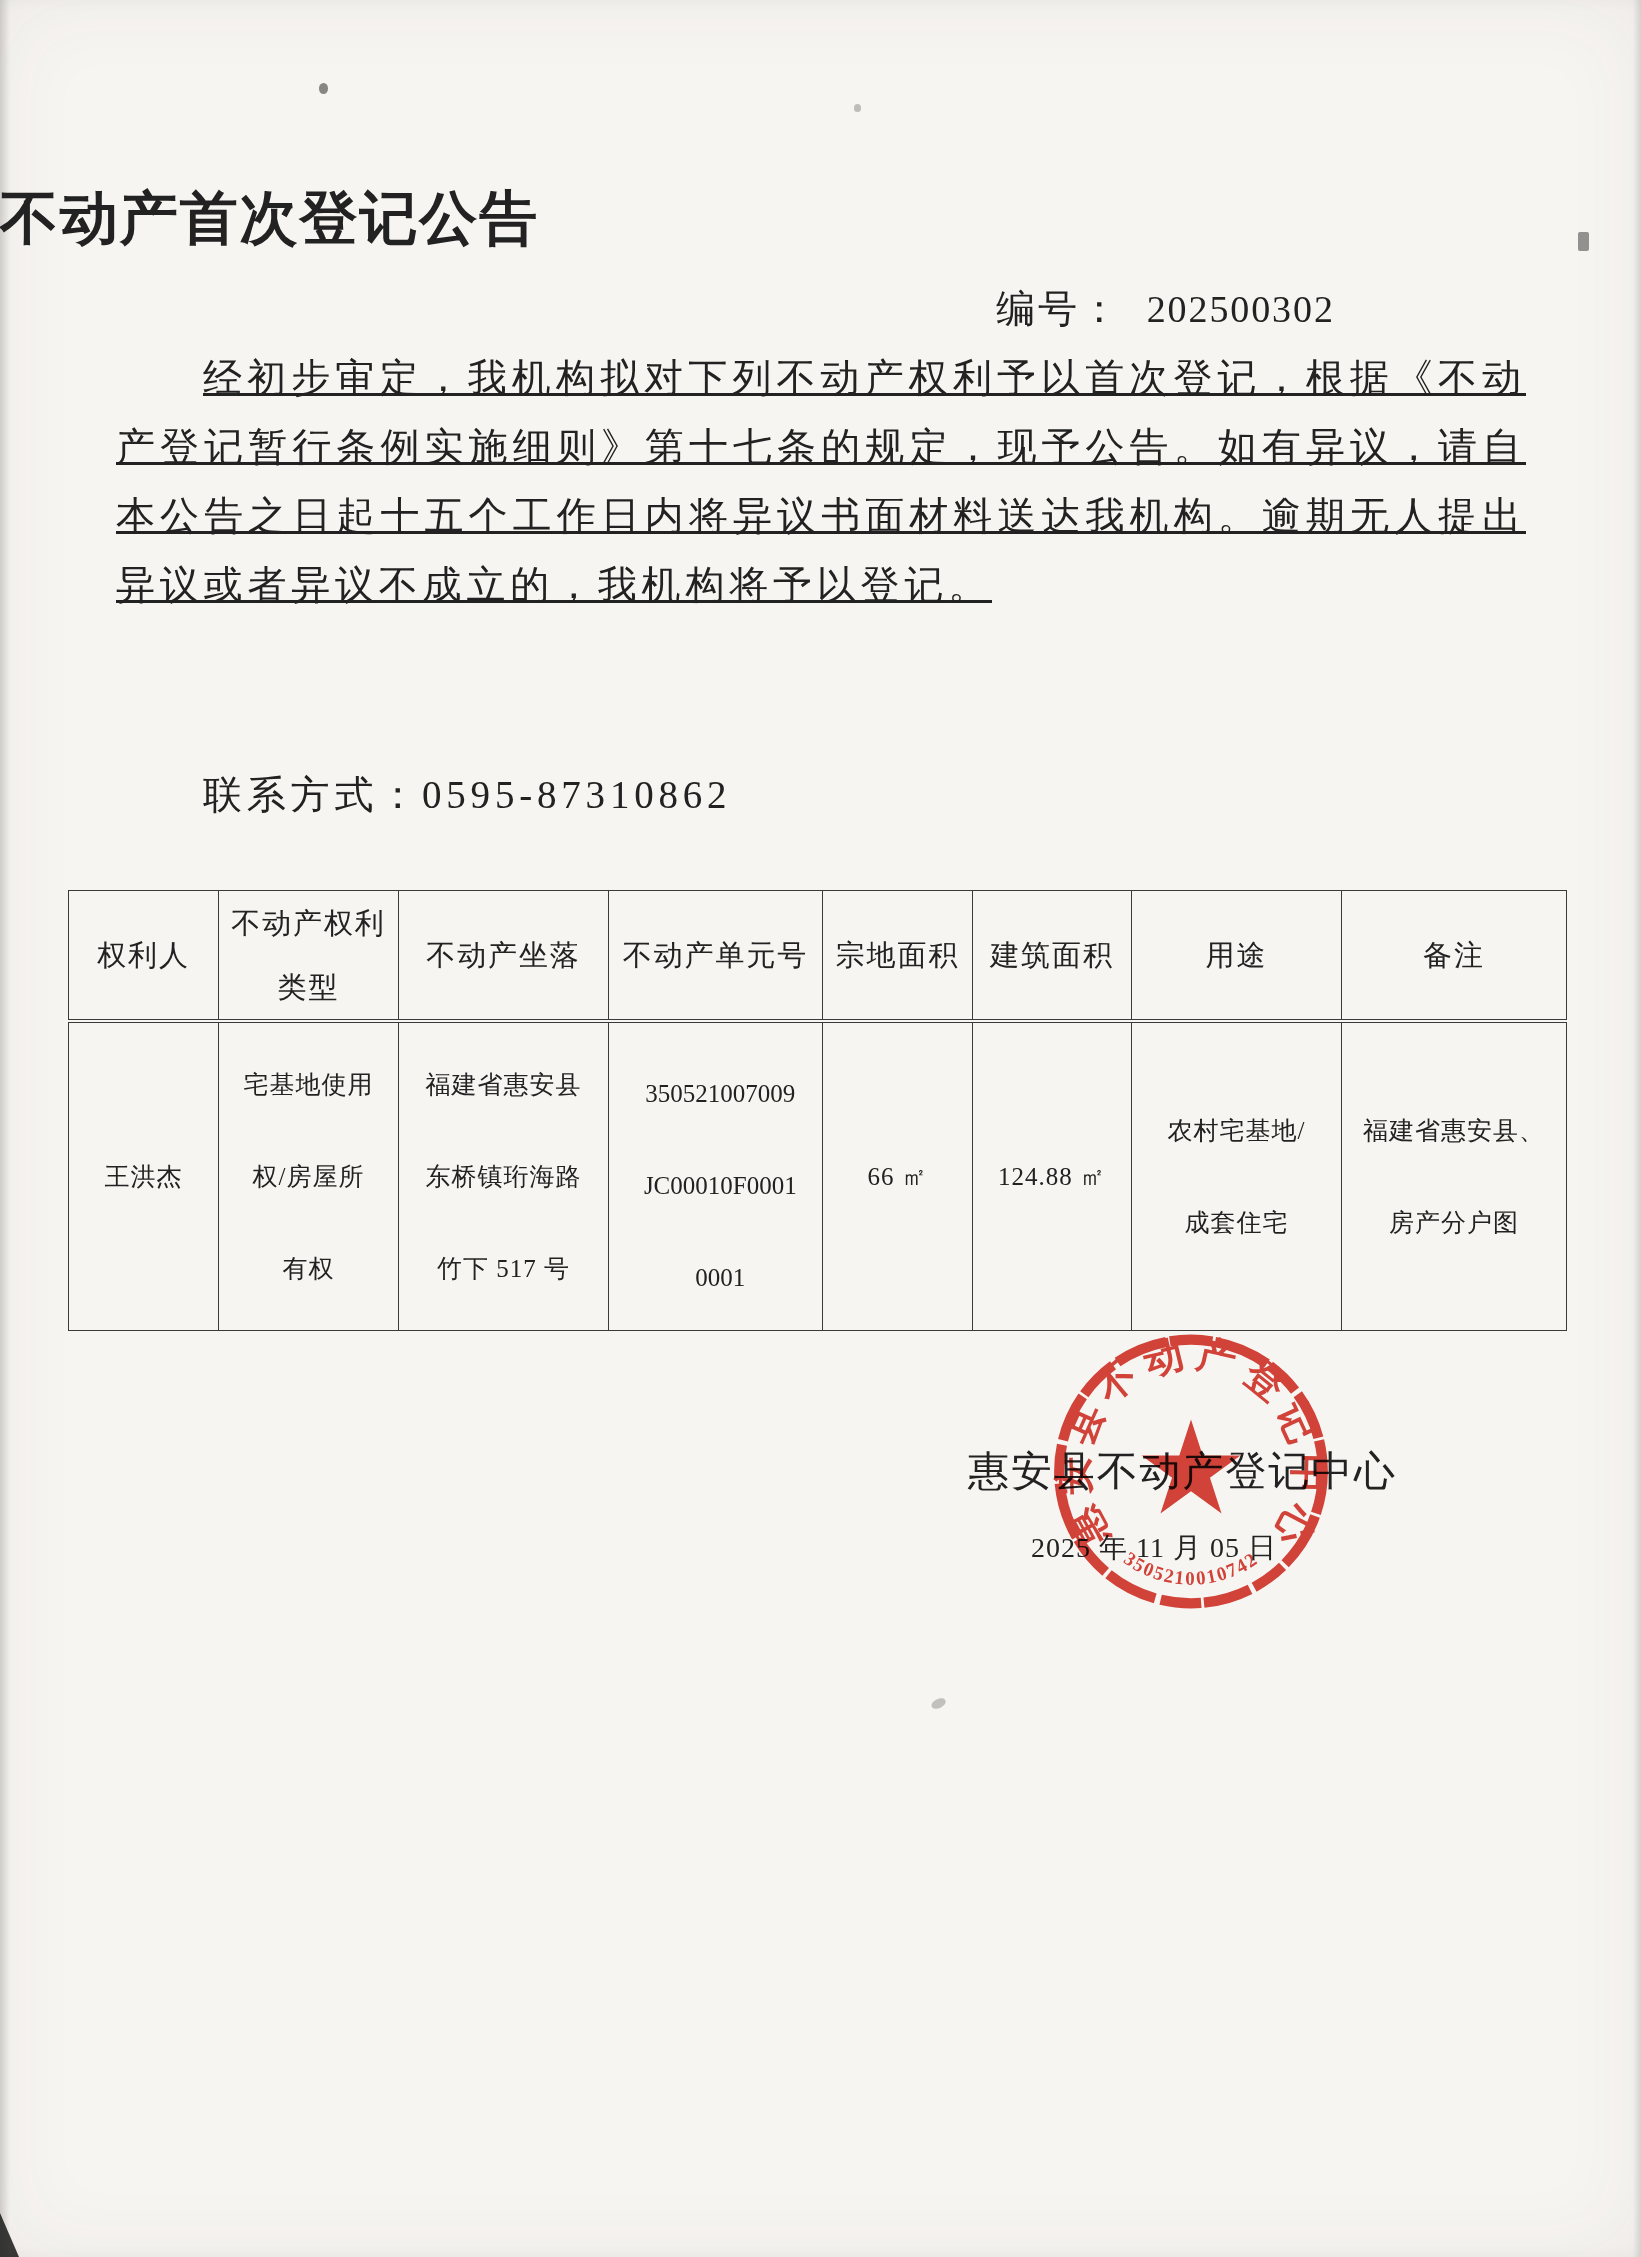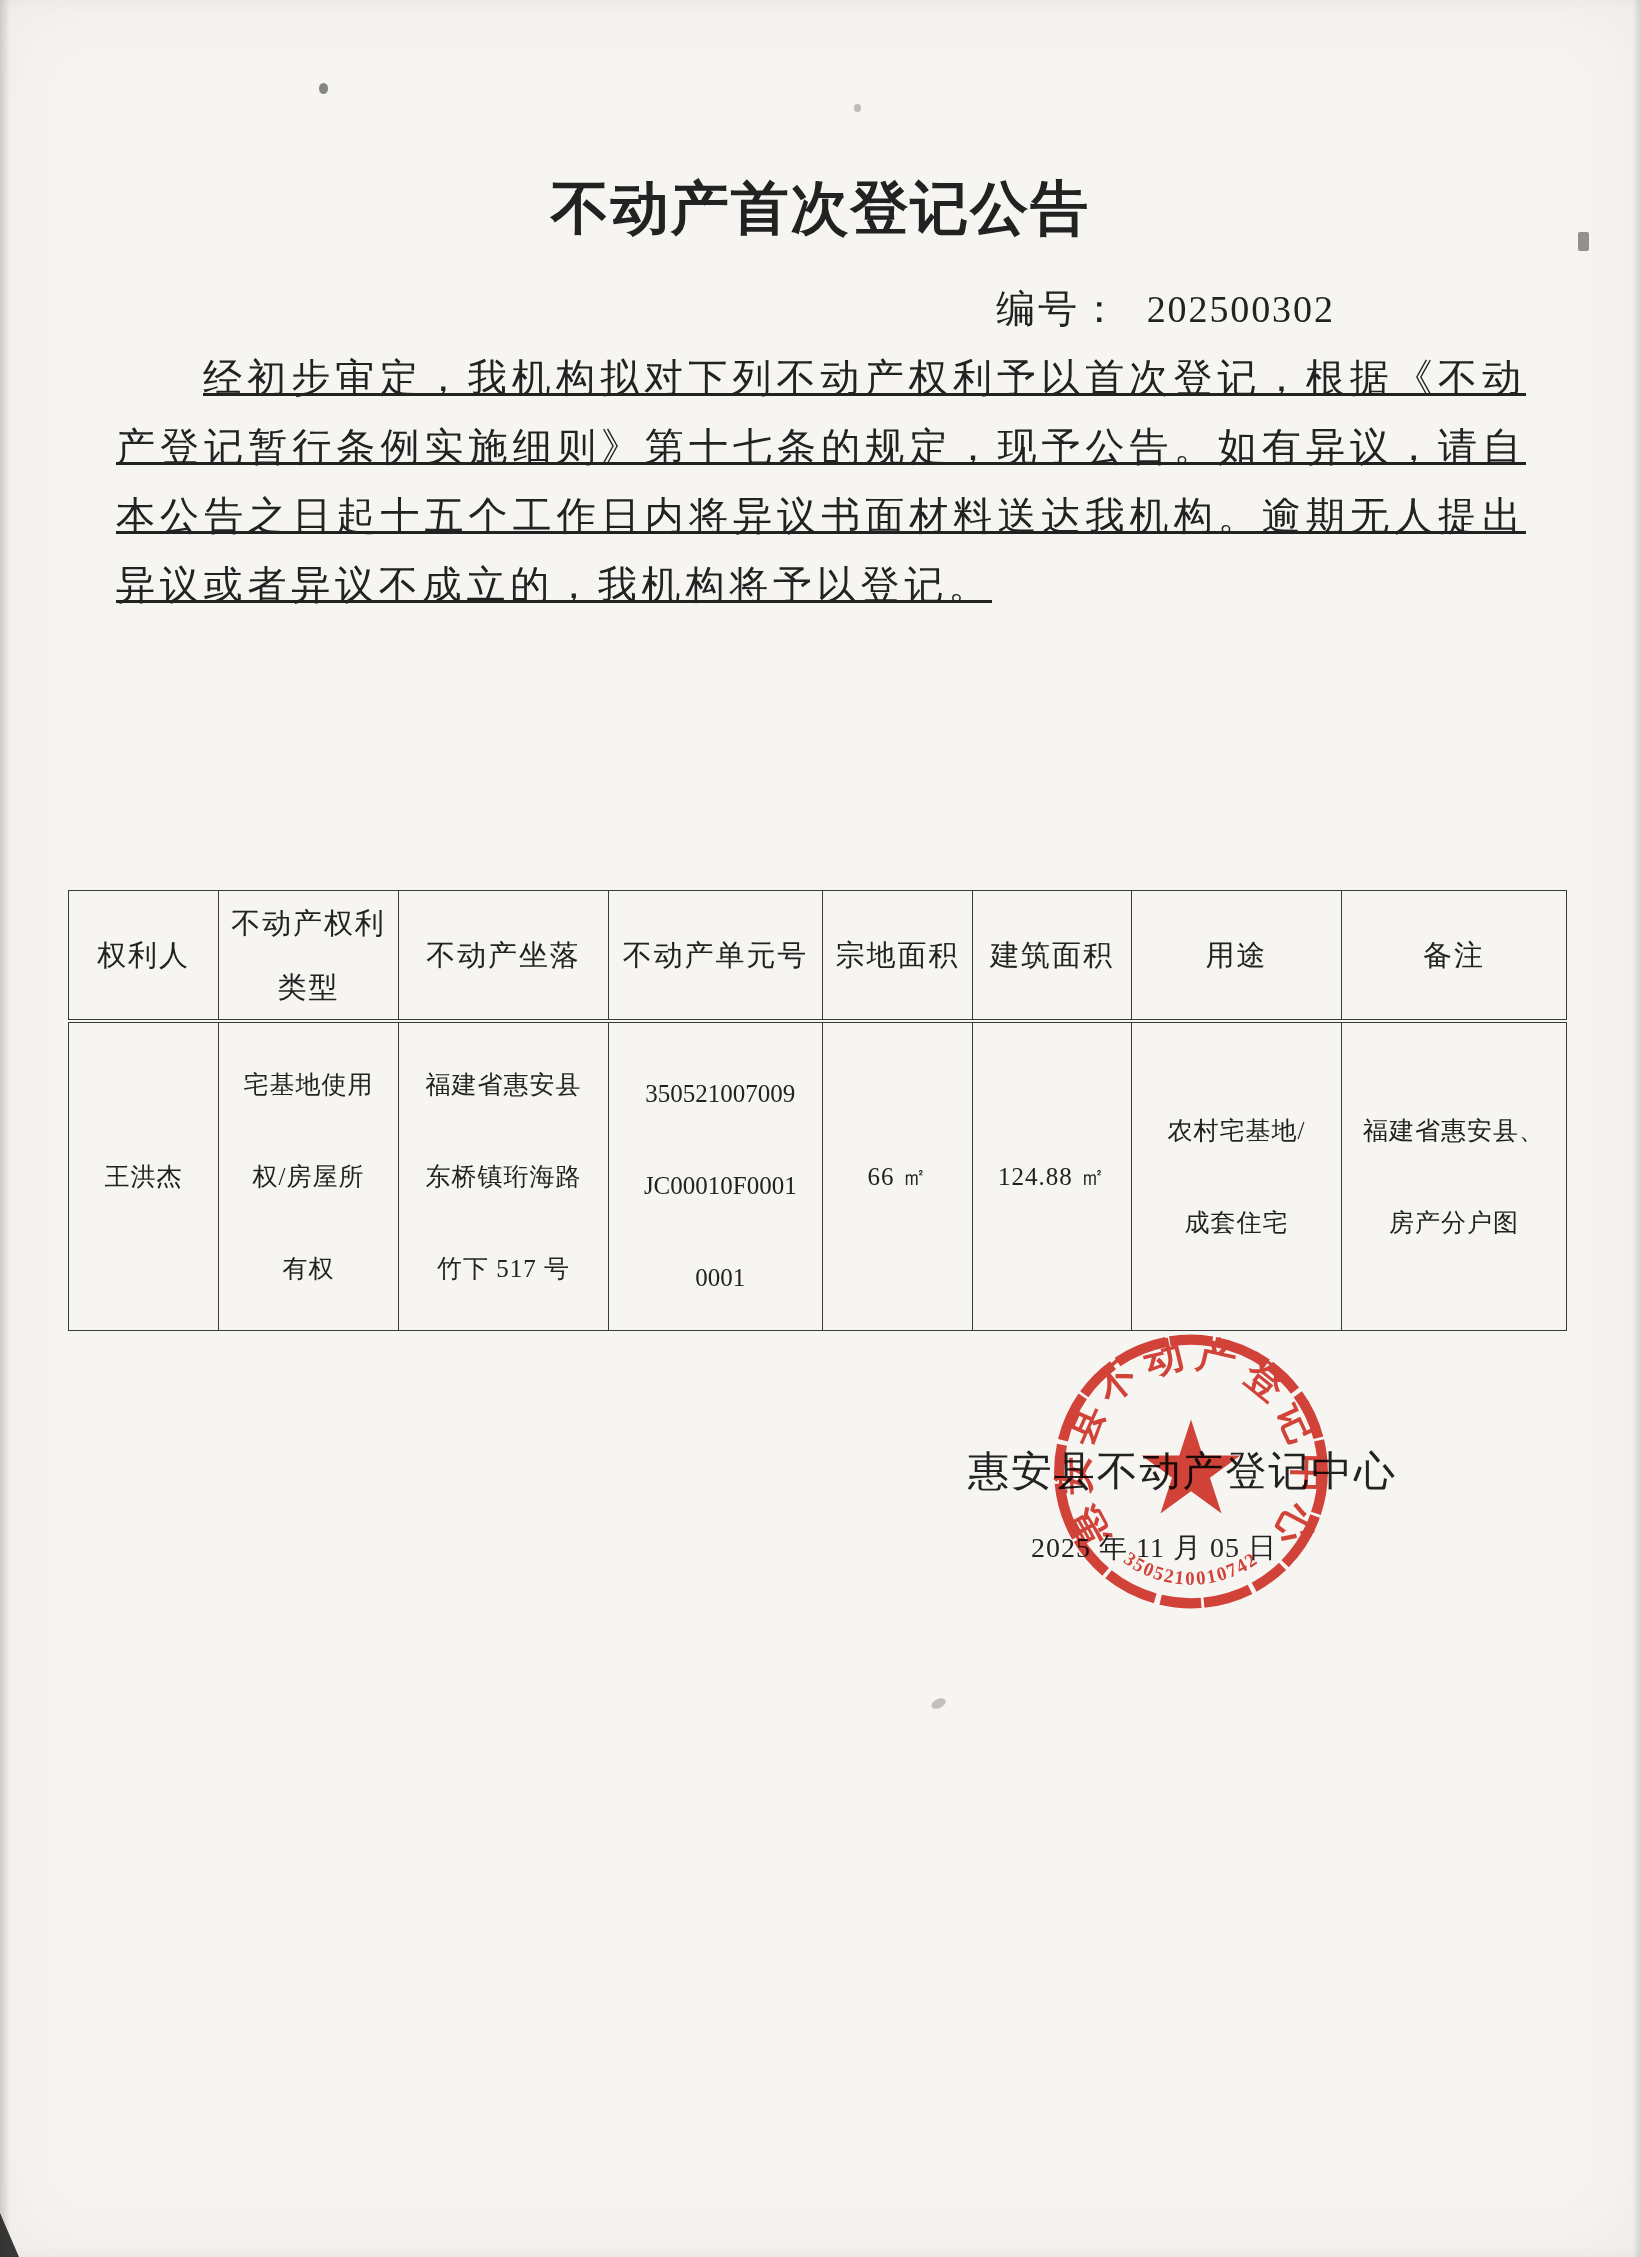--- a/index.html
+++ b/index.html
@@ -9,22 +9,22 @@
     width:1641px; height:2257px;
     margin:0 auto;
     background:#f7f5f2;
     overflow:hidden;
     box-shadow: inset 0 0 87px rgba(60,55,50,.06), inset 0 0 13.5px rgba(60,55,50,.05);
     font-family:"Liberation Serif","DejaVu Serif",serif;
     color:#222;
   }
   .abs { position:absolute; }
   .doc-title {
-    top:170px; left:0; width:100%;
-    text-align:center;
+    top:180px; left:0; width:100%;
+    text-align:left;
     font-size:58px; font-weight:bold;
     letter-spacing:1.9px;
     margin:0;
   }
   .serial-line {
     top:282px; left:996px;
     font-size:39px; letter-spacing:2.9px;
     white-space:nowrap;
   }
   .serial-line .num { font-size:38px; letter-spacing:1.9px; margin-left:25px; }
@@ -127,20 +127,21 @@
 
   <h1 class="abs doc-title">不动产首次登记公告</h1>
 
   <div class="abs serial-line">
     <span>编号：</span><span class="num">202500302</span>
   </div>
 
   <p class="abs body-par p1">经初步审定，我机构拟对下列不动产权利予以首次登记，根据《不动产登记暂行条例实施细则》第十七条的规定，现予公告。如有异议，请自本公告之日起十五个工作日内将异议书面材料送达我机构。逾期无人提出异议或者异议不成立的，我机构将予以登记。</p>
 
 
+  <p class="abs body-par p3"><span>联系方式：</span><span>0595-87310862</span></p>
 
   <table class="abs reg-table">
     <colgroup>
       <col style="width:150px">
         <col style="width:180px">
         <col style="width:210px">
         <col style="width:214px">
       <col style="width:150px">
         <col style="width:159px">
         <col style="width:210px">

